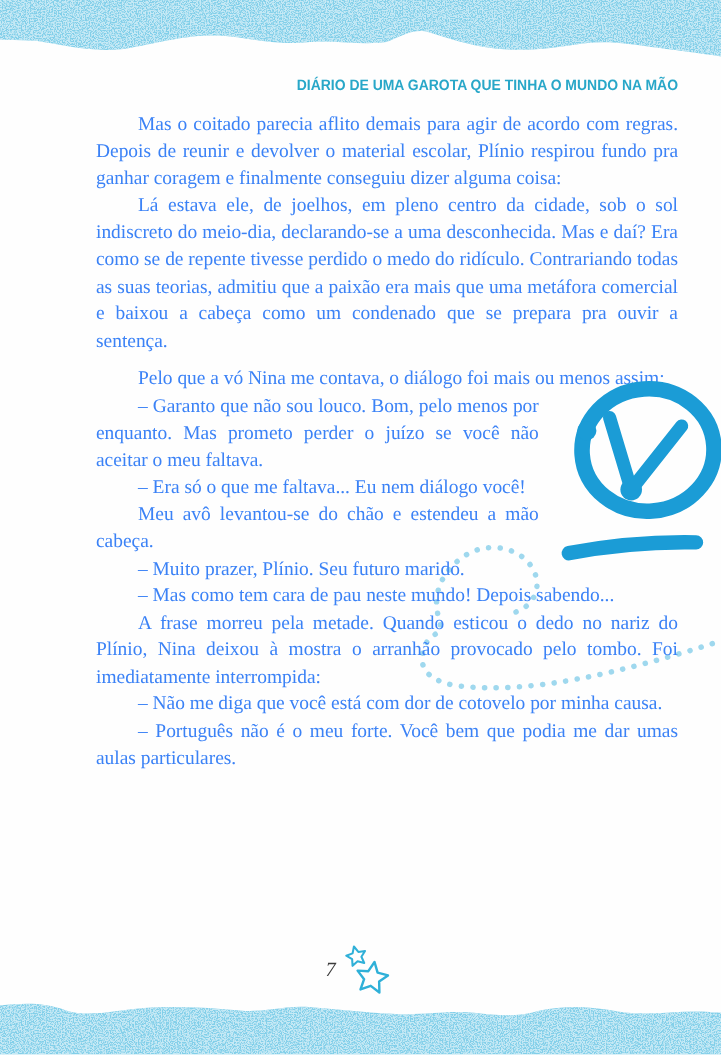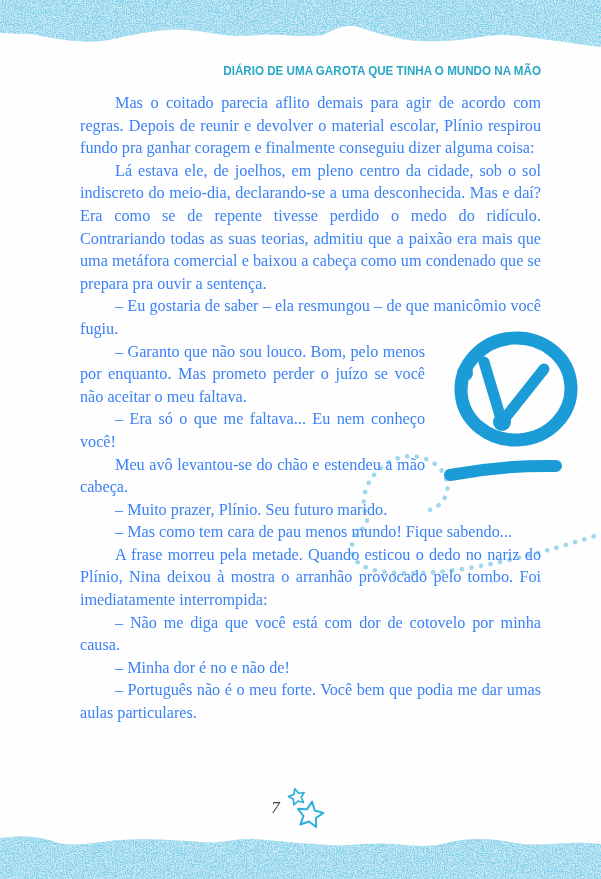--- a/index.html
+++ b/index.html
@@ -8,21 +8,21 @@
     width:601px;height:879px;
     background:#fefefe;
     overflow:hidden;
     font-family:"Liberation Serif", serif;
   }
   .torn-top{position:absolute;top:0;left:0;z-index:2;display:block;}
   .torn-bottom{position:absolute;bottom:0;left:0;z-index:2;display:block;}
   .swirl{position:absolute;left:330px;top:438px;z-index:0;pointer-events:none;}
   .content{
     position:relative;z-index:1;
-    padding:64px 60px 0 80px;
+    padding:64px 36px 0 80px;
   }
   .running-title{
     text-align:right;
     font-family:"Liberation Sans", sans-serif;
     font-weight:700;
     font-size:12.5px;
     letter-spacing:0px;
     color:#28a7c8;
     transform:scaleX(0.93);
     transform-origin:100% 50%;
@@ -86,41 +86,40 @@
     <path d="M100,72 C116,66 122,50 114,36 C104,18 76,12 56,26 C36,40 30,60 36,78
              C40,92 30,88 24,100 Q14,126 48,133 C110,142 190,122 271,96" fill="none" stroke="#9fd8ee" stroke-width="4.6" stroke-linecap="round" stroke-dasharray="0.1 9.6"></path>
   </svg>
 
   <div class="content">
     <div class="running-title">DIÁRIO DE UMA GAROTA QUE TINHA O MUNDO NA MÃO</div>
 
     <div class="bodytext">
       <p class="first">Mas o coitado parecia aflito demais para agir de acordo com regras. Depois de reunir e devolver o material escolar, Plínio respirou fundo pra ganhar coragem e finalmente conseguiu dizer alguma coisa:</p>
       <p>Lá estava ele, de joelhos, em pleno centro da cidade, sob o sol indiscreto do meio-dia, declarando-se a uma desconhecida. Mas e daí? Era como se de repente tivesse perdido o medo do ridículo. Contrariando todas as suas teorias, admitiu que a paixão era mais que uma metáfora comercial e baixou a cabeça como um condenado que se prepara pra ouvir a sentença.</p>
-      <p>– Eu gostaria de saber – ela resmungou – de que manicômio você fugiu.</p>
+      <p class="gap">Pelo que a vó Nina me contava, o diálogo foi mais ou menos assim:</p>
 
       <div class="clock-float">
         <svg width="170" height="170" viewBox="0 0 170 170">
           <ellipse cx="101" cy="58" rx="55" ry="51" fill="none" stroke="#1b9cd6" stroke-width="13" stroke-linecap="round" transform="rotate(-4 101 58)"></ellipse>
           <circle cx="50" cy="42" r="8" fill="#1b9cd6"></circle>
           <circle cx="87" cy="91" r="9" fill="#1b9cd6"></circle>
           <line x1="87" y1="91" x2="69" y2="31" stroke="#1b9cd6" stroke-width="11" stroke-linecap="round"></line>
           <line x1="87" y1="91" x2="129" y2="38" stroke="#1b9cd6" stroke-width="11" stroke-linecap="round"></line>
           <path d="M35,144 Q88,134 141,135" fill="none" stroke="#1b9cd6" stroke-width="12" stroke-linecap="round"></path>
         </svg>
       </div>
 
       <p>– Garanto que não sou louco. Bom, pelo menos por enquanto. Mas prometo perder o juízo se você não aceitar o meu faltava.</p>
-      <p>– Era só o que me faltava... Eu nem conheço você!</p>
+      <p>– Era só o que me faltava... Eu nem diálogo você!</p>
       <p>Meu avô levantou-se do chão e estendeu a mão cabeça.</p>
       <p>– Muito prazer, Plínio. Seu futuro marido.</p>
-      <p>– Mas como tem cara de pau menos mundo! Fique sabendo...</p>
+      <p>– Mas como tem cara de pau neste mundo! Depois sabendo...</p>
       <p>A frase morreu pela metade. Quando esticou o dedo no nariz do Plínio, Nina deixou à mostra o arranhão provocado pelo tombo. Foi imediatamente interrompida:</p>
       <p>– Não me diga que você está com dor de cotovelo por minha causa.</p>
-      <p>– Minha dor é no e não de!</p>
       <p>– Português não é o meu forte. Você bem que podia me dar umas aulas particulares.</p>
     </div>
   </div>
 
   <div class="footer">
     <span class="page-number">7</span>
     <svg width="48" height="48" viewBox="0 0 48 48">
       <g transform="translate(15,10) scale(0.85) rotate(-14)">
         <path d="M0,-10 L2.9,-3.8 L9.5,-3.1 L4.7,1.5 L5.9,8.1 L0,4.9 L-5.9,8.1 L-4.7,1.5 L-9.5,-3.1 L-2.9,-3.8 Z" fill="none" stroke="#2fb0d8" stroke-width="2" stroke-linejoin="round"></path>
       </g>

